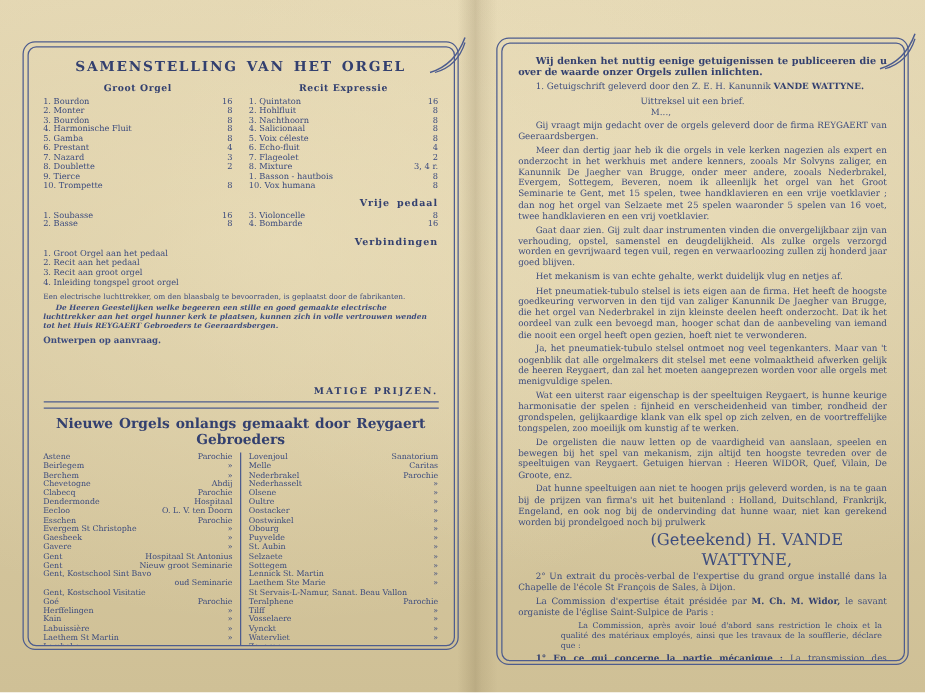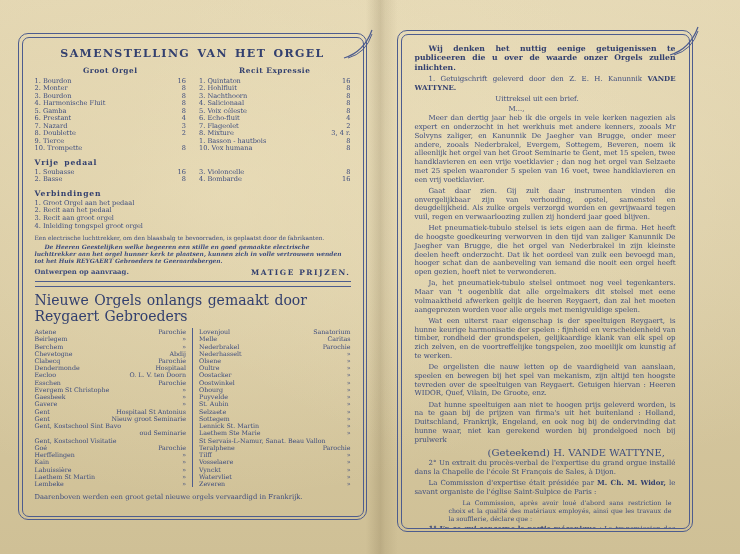--- a/index.html
+++ b/index.html
@@ -17,21 +17,21 @@
       linear-gradient(180deg,#e3d6b2 0%, #d9cba4 40%, #cfc096 100%);
     color:var(--ink);
   }
   .gutter{
     position:absolute;left:366px;top:0;width:32px;height:554px;
     background:linear-gradient(90deg, rgba(92,76,44,0) 0%, rgba(92,76,44,.18) 45%, rgba(92,76,44,.10) 60%, rgba(92,76,44,0) 100%);
     pointer-events:none;
   }
   .page{position:absolute;box-sizing:border-box;}
   .page-left{left:18px;top:33px;width:349px;height:487px;}
-  .page-right{left:397px;top:30px;width:296px;height:502px;}
+  .page-right{left:397px;top:30px;width:330px;height:502px;}
   .frame{
     position:relative;height:100%;box-sizing:border-box;
     border:1.4px solid var(--line);border-radius:10px;padding:2.5px;
   }
   .frame-in{
     height:100%;box-sizing:border-box;border:1px solid var(--line);
     border-radius:7px;overflow:hidden;padding:7px 12px 6px;
   }
   .flourish{position:absolute;top:-8px;right:-8px;pointer-events:none;}
   
@@ -39,48 +39,48 @@
     margin:2px 0 6px;text-align:center;font-size:11px;font-weight:bold;
     letter-spacing:1.4px;color:var(--ink-dark);word-spacing:2px;
   }
   .stops{display:flex;align-items:flex-end;}
   .stops .col{flex:1;min-width:0;}
   .vdiv{width:1px;background:var(--line);margin:0 6px;}
   .vdiv.offset{margin-top:11px;}
   .colhead{text-align:center;font-weight:bold;font-size:7.4px;letter-spacing:.5px;margin-bottom:3px;color:var(--ink-dark);}
   .srow{display:flex;justify-content:space-between;font-size:6.6px;line-height:1.14;}
   .srow .sval{padding-left:4px;white-space:nowrap;}
-  .sechead{text-align:left;font-weight:bold;font-size:7.6px;letter-spacing:.8px;margin:5px 0 2px;color:var(--ink-dark);word-spacing:2px;}
+  .sechead{text-align:right;font-weight:bold;font-size:7.6px;letter-spacing:.8px;margin:5px 0 2px;color:var(--ink-dark);word-spacing:2px;}
   .vrow{font-size:6.6px;line-height:1.18;}
   .notes{margin-top:4px;}
   .note1{font-size:5.9px;line-height:1.2;}
   .note2{font-size:5.9px;line-height:1.2;font-style:italic;font-weight:bold;text-indent:10px;margin-top:1px;}
   .request-row{display:flex;justify-content:space-between;align-items:flex-start;margin-top:4px;}
   .request-left{font-size:6.9px;font-weight:bold;}
-  .request-right{font-size:7.4px;font-weight:bold;letter-spacing:1.6px;color:var(--ink-dark);}
+  .request-right{font-size:7.4px;font-weight:bold;letter-spacing:1.6px;color:var(--ink-dark);margin-top:40px;}
   .rule{border:none;border-top:1px solid var(--line);margin:4px 0;}
   .tekoop{
     font-weight:bold;font-size:8.7px;line-height:1.3;margin:1px 0;
     padding-left:22px;text-indent:-22px;word-spacing:1.5px;color:var(--ink-dark);text-align:justify;
   }
-  .nieuwe-head{text-align:left;font-weight:normal;font-size:14px;margin:5px 0 4px;color:var(--ink-dark);word-spacing:1px;}
+  .nieuwe-head{text-align:center;font-weight:bold;font-size:11px;margin:5px 0 4px;color:var(--ink-dark);word-spacing:1px;}
   .places{display:flex;align-items:stretch;}
   .places .pcol{flex:1;min-width:0;}
   .prow{display:flex;justify-content:space-between;font-size:6.3px;line-height:1.15;}
   .prow .ptype{padding-left:3px;white-space:nowrap;}
   .lfooter{font-size:6.8px;margin-top:6px;}
   
   .page-right .frame-in{padding:9px 13px 6px;font-size:7px;line-height:1.25;text-align:justify;}
   .page-right p{margin:0 0 2.5px;text-indent:14px;}
   .intro{font-weight:bold;font-size:7.7px;color:var(--ink-dark);}
   .t1{margin-top:2px;text-indent:18px;}
   .excerpt{text-align:center;text-indent:0 !important;margin:0 16px 1px 0 !important;}
   .salut{text-indent:0 !important;margin:0 0 1px 36% !important;}
   .b{font-weight:bold;color:var(--ink-dark);}
-  .sig1{text-align:center;text-indent:0 !important;padding-left:24%;margin:2px 0 0 !important;font-size:10px;}
+  .sig1{text-align:center;text-indent:0 !important;padding-left:24%;margin:2px 0 0 !important;font-size:13px;}
   .sig1b{text-align:center;text-indent:0 !important;padding-left:34%;margin:0 0 4px !important;font-size:6.6px;}
   .t2{margin-top:3px;}
   .small-p{font-size:6.3px;margin:1px 4px 2.5px 34px !important;text-indent:10px;}
 </style>
 </head>
 <body>
 
 <div class="scan">
   <div class="gutter"></div>
 
@@ -440,22 +440,24 @@
       </svg>
       <div class="frame-in">
         <p class="intro">Wij denken het nuttig eenige getuigenissen te publiceeren die u over de waarde onzer Orgels zullen inlichten.</p>
 
         <p class="t1"><span>1. Getuigschrift geleverd door den Z. E. H. Kanunnik </span><span class="b">VANDE WATTYNE.</span></p>
         <p class="excerpt">Uittreksel uit een brief.</p>
         <p class="salut">M...,</p>
 
         <div>
 
+        <p class="body-p">Gij vraagt mijn gedacht over de orgels geleverd door de firma REYGAERT van Geeraardsbergen.</p>
             <p class="body-p">Meer dan dertig jaar heb ik die orgels in vele kerken nagezien als expert en onderzocht in het werkhuis met andere kenners, zooals Mr Solvyns zaliger, en Kanunnik De Jaegher van Brugge, onder meer andere, zooals Nederbrakel, Evergem, Sottegem, Beveren, noem ik alleenlijk het orgel van het Groot Seminarie te Gent, met 15 spelen, twee handklavieren en een vrije voetklavier ; dan nog het orgel van Selzaete met 25 spelen waaronder 5 spelen van 16 voet, twee handklavieren en een vrij voetklavier.</p>
             <p class="body-p">Gaat daar zien. Gij zult daar instrumenten vinden die onvergelijkbaar zijn van verhouding, opstel, samenstel en deugdelijkheid. Als zulke orgels verzorgd worden en gevrijwaard tegen vuil, regen en verwaarloozing zullen zij honderd jaar goed blijven.</p>
+            <p class="body-p">Het mekanism is van echte gehalte, werkt duidelijk vlug en netjes af.</p>
             <p class="body-p">Het pneumatiek-tubulo stelsel is iets eigen aan de firma. Het heeft de hoogste goedkeuring verworven in den tijd van zaliger Kanunnik De Jaegher van Brugge, die het orgel van Nederbrakel in zijn kleinste deelen heeft onderzocht. Dat ik het oordeel van zulk een bevoegd man, hooger schat dan de aanbeveling van iemand die nooit een orgel heeft open gezien, hoeft niet te verwonderen.</p>
             <p class="body-p">Ja, het pneumatiek-tubulo stelsel ontmoet nog veel tegenkanters. Maar van 't oogenblik dat alle orgelmakers dit stelsel met eene volmaaktheid afwerken gelijk de heeren Reygaert, dan zal het moeten aangeprezen worden voor alle orgels met menigvuldige spelen.</p>
             <p class="body-p">Wat een uiterst raar eigenschap is der speeltuigen Reygaert, is hunne keurige harmonisatie der spelen : fijnheid en verscheidenheid van timber, rondheid der grondspelen, gelijkaardige klank van elk spel op zich zelven, en de voortreffelijke tongspelen, zoo moeilijk om kunstig af te werken.</p>
             <p class="body-p">De orgelisten die nauw letten op de vaardigheid van aanslaan, speelen en bewegen bij het spel van mekanism, zijn altijd ten hoogste tevreden over de speeltuigen van Reygaert. Getuigen hiervan : Heeren WIDOR, Quef, Vilain, De Groote, enz.</p>
             <p class="body-p">Dat hunne speeltuigen aan niet te hoogen prijs geleverd worden, is na te gaan bij de prijzen van firma's uit het buitenland : Holland, Duitschland, Frankrijk, Engeland, en ook nog bij de ondervinding dat hunne waar, niet kan gerekend worden bij prondelgoed noch bij prulwerk</p>
           </div>
 
         <p class="sig1">(Geteekend) H. VANDE WATTYNE,</p>
 
         <p class="t2">2° Un extrait du procès-verbal de l'expertise du grand orgue installé dans la Chapelle de l'école St François de Sales, à Dijon.</p>

